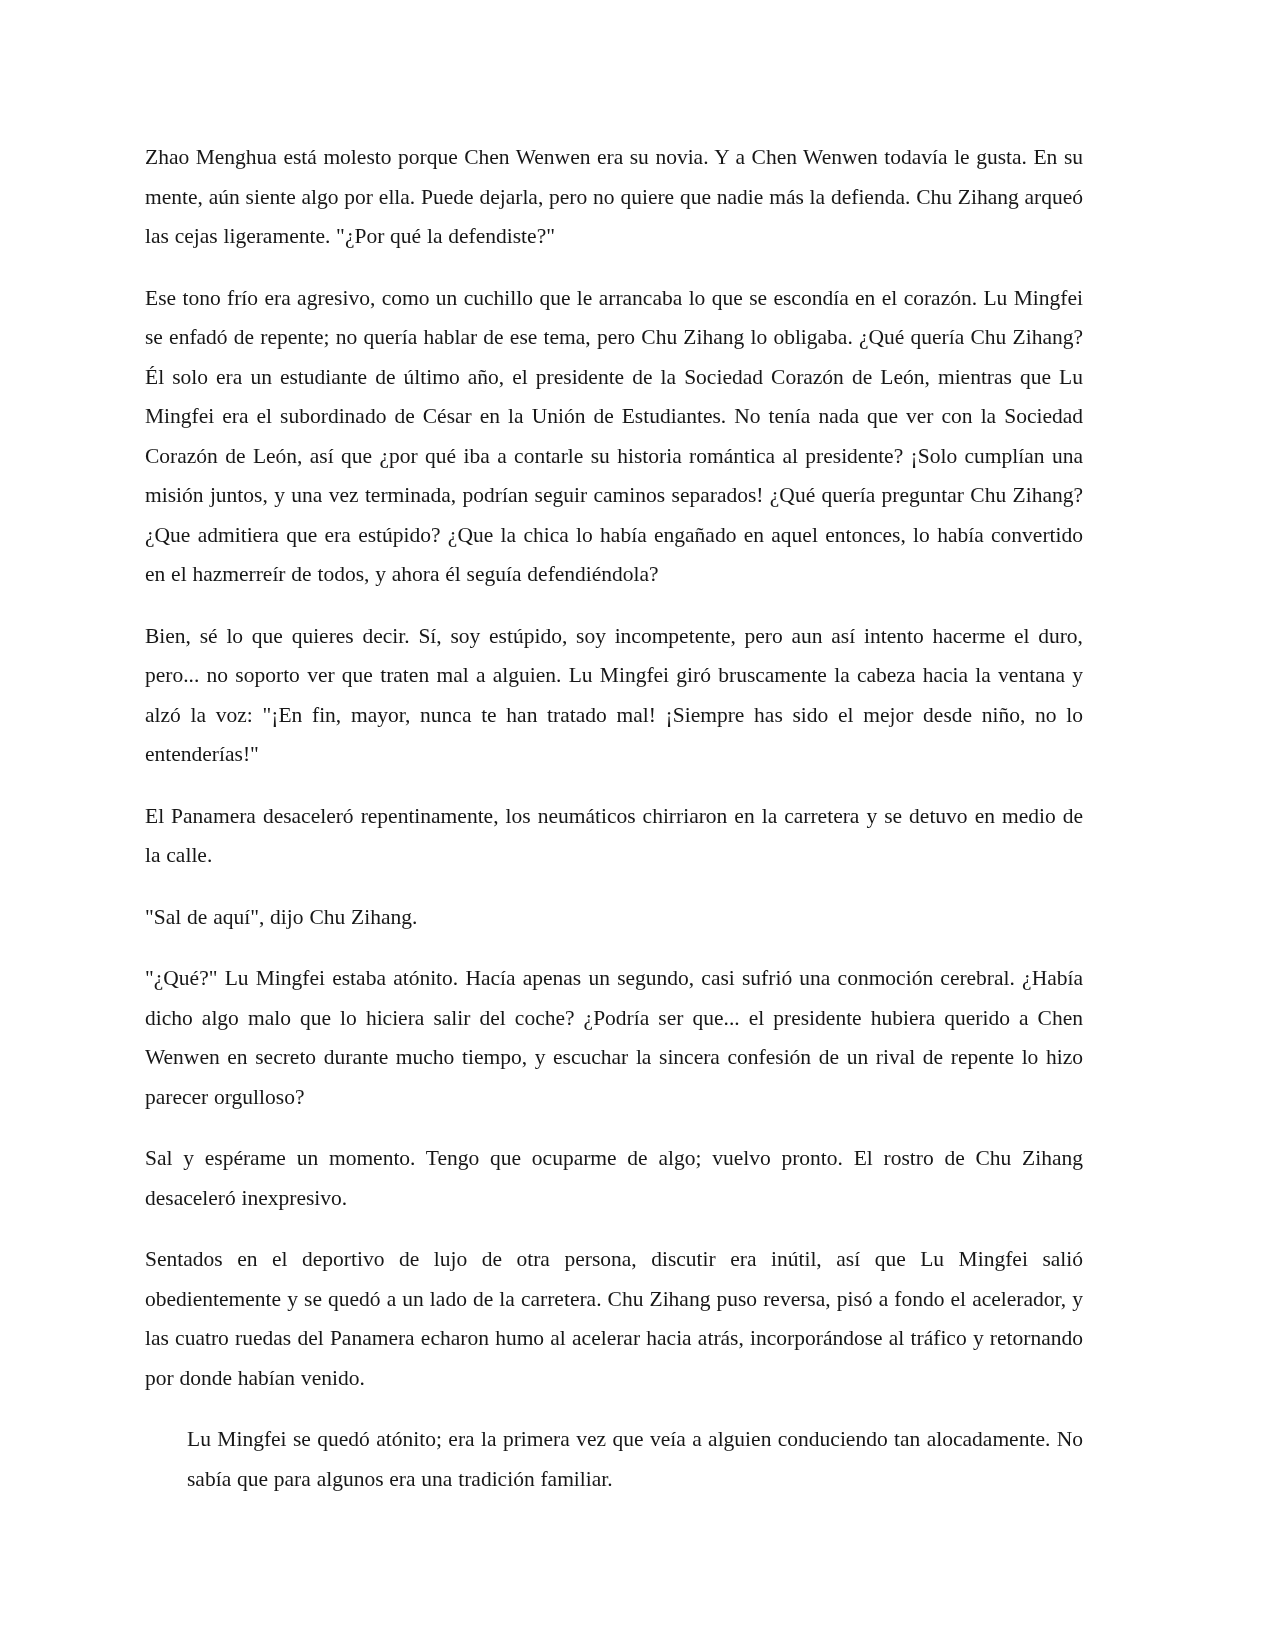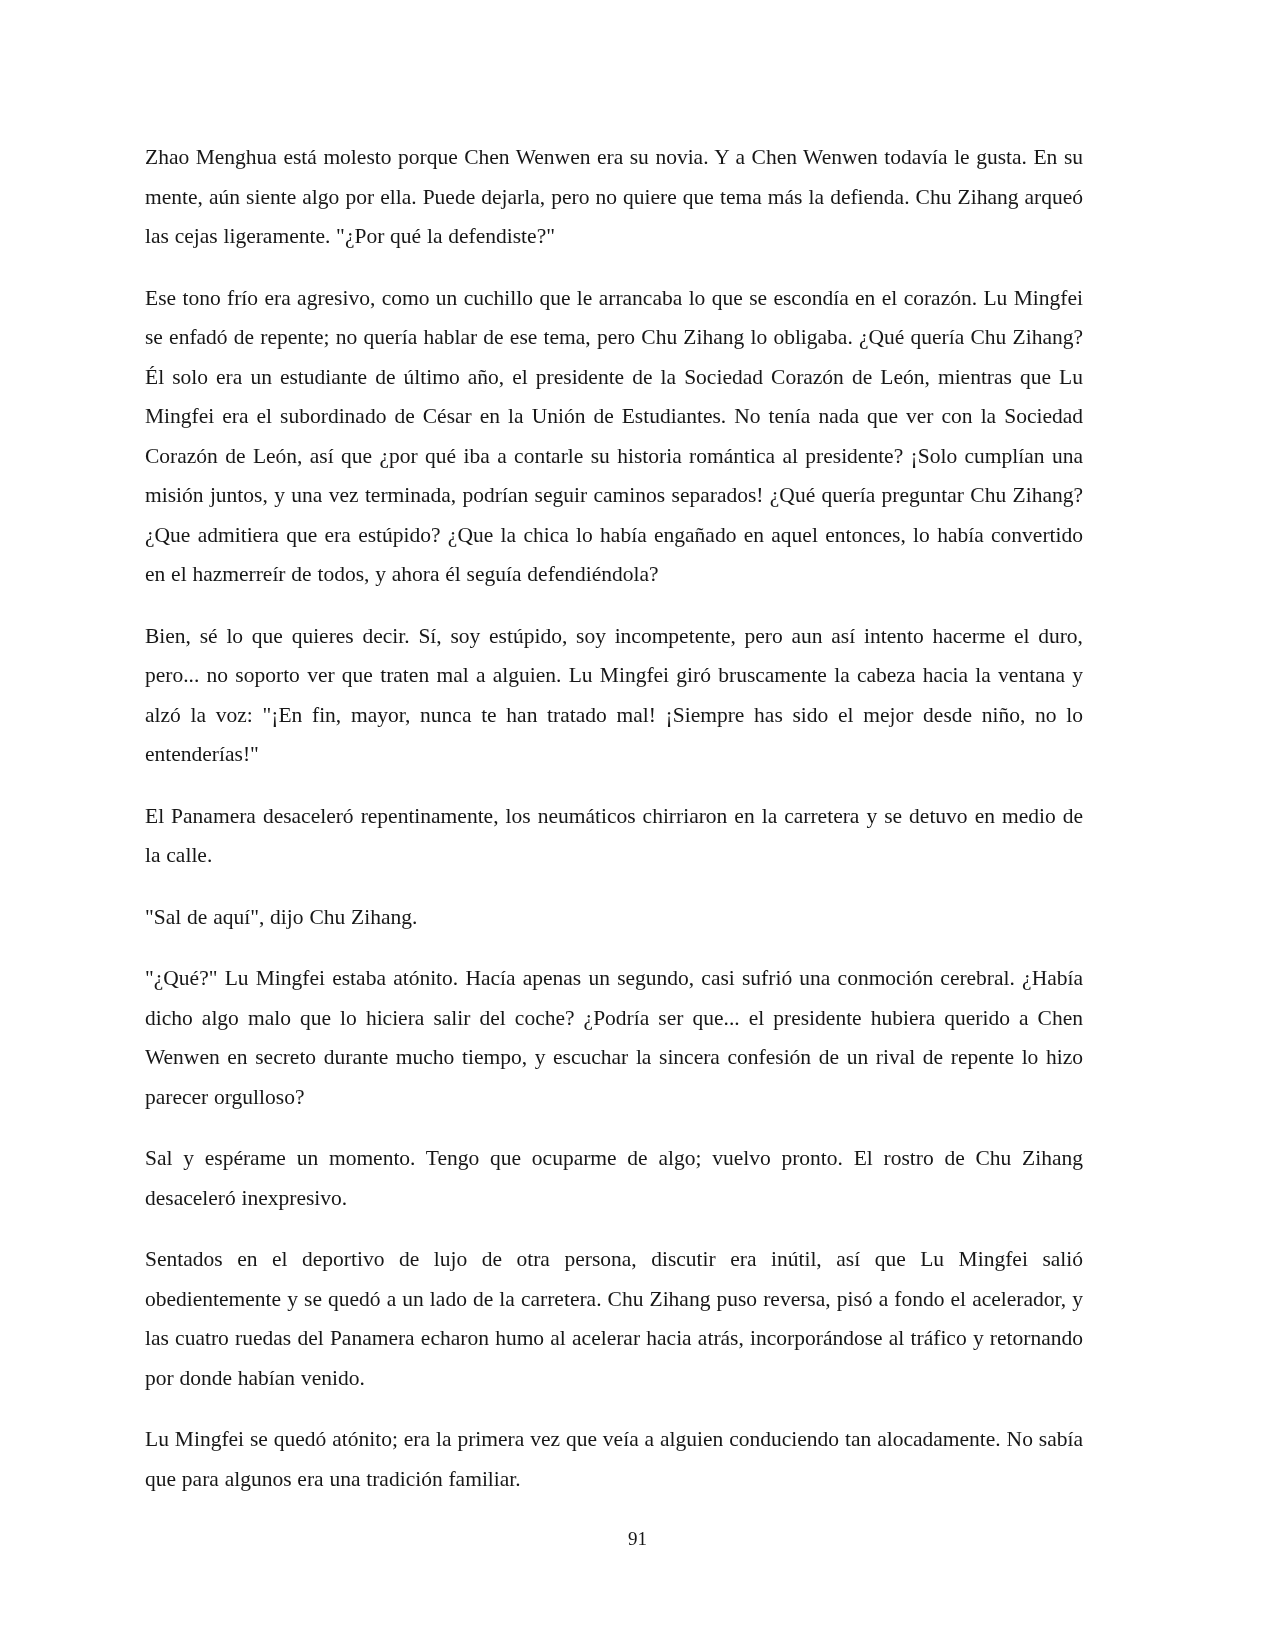--- a/index.html
+++ b/index.html
@@ -29,44 +29,44 @@
     color: #171717;
     text-align: justify;
     text-justify: inter-word;
     margin: 0 0 22px 0;
     -webkit-hyphens: none;
     hyphens: none;
     word-spacing: 0.02em;
   }
   .para:last-child {
     margin-bottom: 0;
+    margin-left: 42px;
   }
   .page-number {
     position: absolute;
     left: 0;
     right: 0;
     top: 1528px;
     text-align: center;
     font-family: "Liberation Serif", "DejaVu Serif", serif;
     font-size: 19px;
     color: #171717;
   }
 </style>
 </head>
 <body>
 
 <div class="page">
 
   <div class="text-column">
-    <p class="para">Zhao Menghua está molesto porque Chen Wenwen era su novia. Y a Chen Wenwen todavía le gusta. En su mente, aún siente algo por ella. Puede dejarla, pero no quiere que tema más la defienda. Chu Zihang arqueó las cejas ligeramente. "¿Por qué la defendiste?"</p>
+    <p class="para">Zhao Menghua está molesto porque Chen Wenwen era su novia. Y a Chen Wenwen todavía le gusta. En su mente, aún siente algo por ella. Puede dejarla, pero no quiere que nadie más la defienda. Chu Zihang arqueó las cejas ligeramente. "¿Por qué la defendiste?"</p>
     <p class="para">Ese tono frío era agresivo, como un cuchillo que le arrancaba lo que se escondía en el corazón. Lu Mingfei se enfadó de repente; no quería hablar de ese tema, pero Chu Zihang lo obligaba. ¿Qué quería Chu Zihang? Él solo era un estudiante de último año, el presidente de la Sociedad Corazón de León, mientras que Lu Mingfei era el subordinado de César en la Unión de Estudiantes. No tenía nada que ver con la Sociedad Corazón de León, así que ¿por qué iba a contarle su historia romántica al presidente? ¡Solo cumplían una misión juntos, y una vez terminada, podrían seguir caminos separados! ¿Qué quería preguntar Chu Zihang? ¿Que admitiera que era estúpido? ¿Que la chica lo había engañado en aquel entonces, lo había convertido en el hazmerreír de todos, y ahora él seguía defendiéndola?</p>
     <p class="para">Bien, sé lo que quieres decir. Sí, soy estúpido, soy incompetente, pero aun así intento hacerme el duro, pero... no soporto ver que traten mal a alguien. Lu Mingfei giró bruscamente la cabeza hacia la ventana y alzó la voz: "¡En fin, mayor, nunca te han tratado mal! ¡Siempre has sido el mejor desde niño, no lo entenderías!"</p>
     <p class="para">El Panamera desaceleró repentinamente, los neumáticos chirriaron en la carretera y se detuvo en medio de la calle.</p>
     <p class="para">"Sal de aquí", dijo Chu Zihang.</p>
     <p class="para">"¿Qué?" Lu Mingfei estaba atónito. Hacía apenas un segundo, casi sufrió una conmoción cerebral. ¿Había dicho algo malo que lo hiciera salir del coche? ¿Podría ser que... el presidente hubiera querido a Chen Wenwen en secreto durante mucho tiempo, y escuchar la sincera confesión de un rival de repente lo hizo parecer orgulloso?</p>
     <p class="para">Sal y espérame un momento. Tengo que ocuparme de algo; vuelvo pronto. El rostro de Chu Zihang desaceleró inexpresivo.</p>
     <p class="para">Sentados en el deportivo de lujo de otra persona, discutir era inútil, así que Lu Mingfei salió obedientemente y se quedó a un lado de la carretera. Chu Zihang puso reversa, pisó a fondo el acelerador, y las cuatro ruedas del Panamera echaron humo al acelerar hacia atrás, incorporándose al tráfico y retornando por donde habían venido.</p>
     <p class="para">Lu Mingfei se quedó atónito; era la primera vez que veía a alguien conduciendo tan alocadamente. No sabía que para algunos era una tradición familiar.</p>
   </div>
 
-  <div class="page-number">91</div>
 
 </div>
 
 </body></html>

